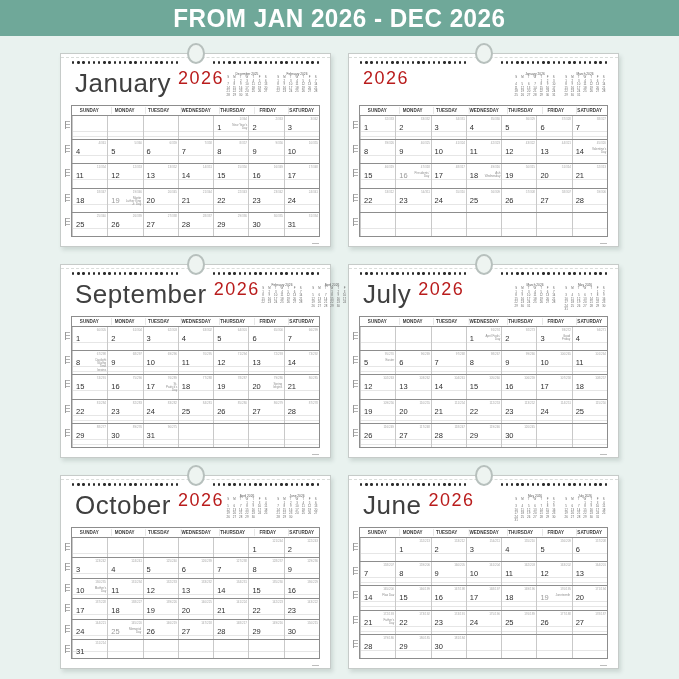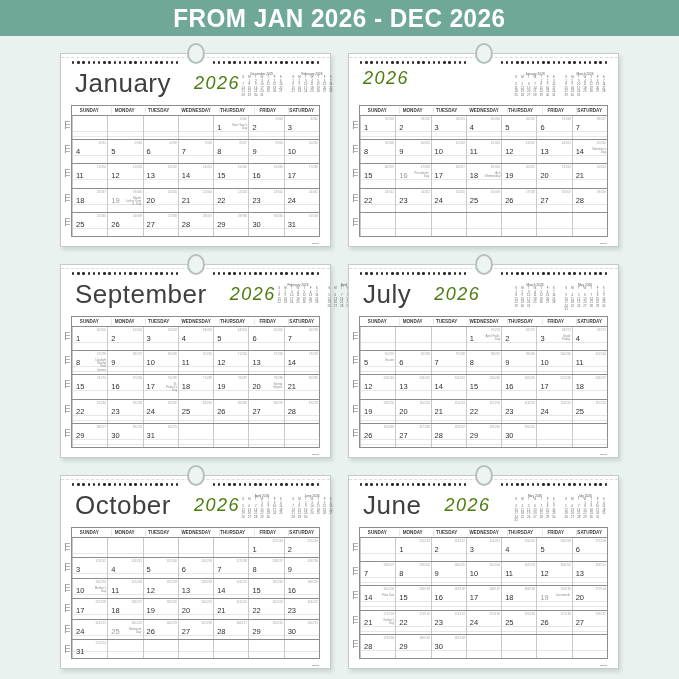--- a/index.html
+++ b/index.html
@@ -10,23 +10,23 @@
   .cal-grid{display:grid;grid-template-columns:271px 271px;grid-auto-rows:200px;column-gap:17px;row-gap:11px;justify-content:center;padding-top:11px;}
   .unit{position:relative;}
   .page{position:absolute;left:0;right:0;top:6px;bottom:0;background:#fff;border:1px solid #c6cbc9;box-shadow:1.5px 2.5px 4px rgba(90,110,105,.20);padding:0 10px;display:flex;flex-direction:column;box-sizing:border-box;}
   .ring{position:absolute;top:-4px;left:50%;transform:translateX(-50%);width:14px;height:17px;border:2.5px solid #b7c0bd;border-radius:50%;background:#eef4f1;z-index:3;}
   .perf{height:3px;margin:0 -10px;border-bottom:1px dashed #d9ddda;}
   .spiral{height:9px;display:flex;align-items:center;margin:0 1px;}
   .sgroup{display:flex;flex:1;justify-content:space-between;}
   .sgap{width:34px;}
   .dot{width:2.4px;height:2.4px;border-radius:50%;background:#2b2b2b;}
   .head{display:flex;align-items:flex-start;padding:1px 1px 0 4px;height:37px;}
-  .title{display:flex;align-items:center;gap:23px;white-space:nowrap;}
+  .title{display:flex;align-items:flex-start;gap:7px;white-space:nowrap;}
   .mname{font-size:26px;font-weight:300;color:#3f3f3f;letter-spacing:.5px;line-height:31px;}
-  .myear{font-size:18px;color:#4d7c0f;letter-spacing:1.5px;font-style:italic;}
+  .myear{font-size:18px;color:#b91c1c;letter-spacing:1.5px;}
   .minis{margin-left:auto;display:flex;gap:6px;padding-top:4px;}
   .mini{width:44px;height:28px;position:relative;overflow:visible;}
   .mini-inner{width:82px;transform:scale(.536);transform-origin:top left;}
   .mini-label{font-size:6px;color:#555;text-align:center;margin-bottom:1px;white-space:nowrap;}
   .mini-grid{display:grid;grid-template-columns:repeat(7,1fr);font-size:5.4px;line-height:6.4px;color:#666;text-align:center;}
   .dow{display:grid;grid-template-columns:repeat(7,1fr);border:1px solid #8d8d8d;border-bottom:none;}
   .dow span{display:block;font-size:6px;font-weight:bold;color:#3a3a3a;text-align:center;padding:1.5px 0;transform:scale(.76);white-space:nowrap;border-left:1px solid #e0e0e0;}
   .dow span:first-child{border-left:none;}
   .weeks{flex:1;display:flex;flex-direction:column;border:1px solid #8d8d8d;margin-bottom:4px;position:relative;}
   .wrow{flex:1;display:grid;grid-template-columns:repeat(7,1fr);position:relative;border-top:1px solid #8d8d8d;}

